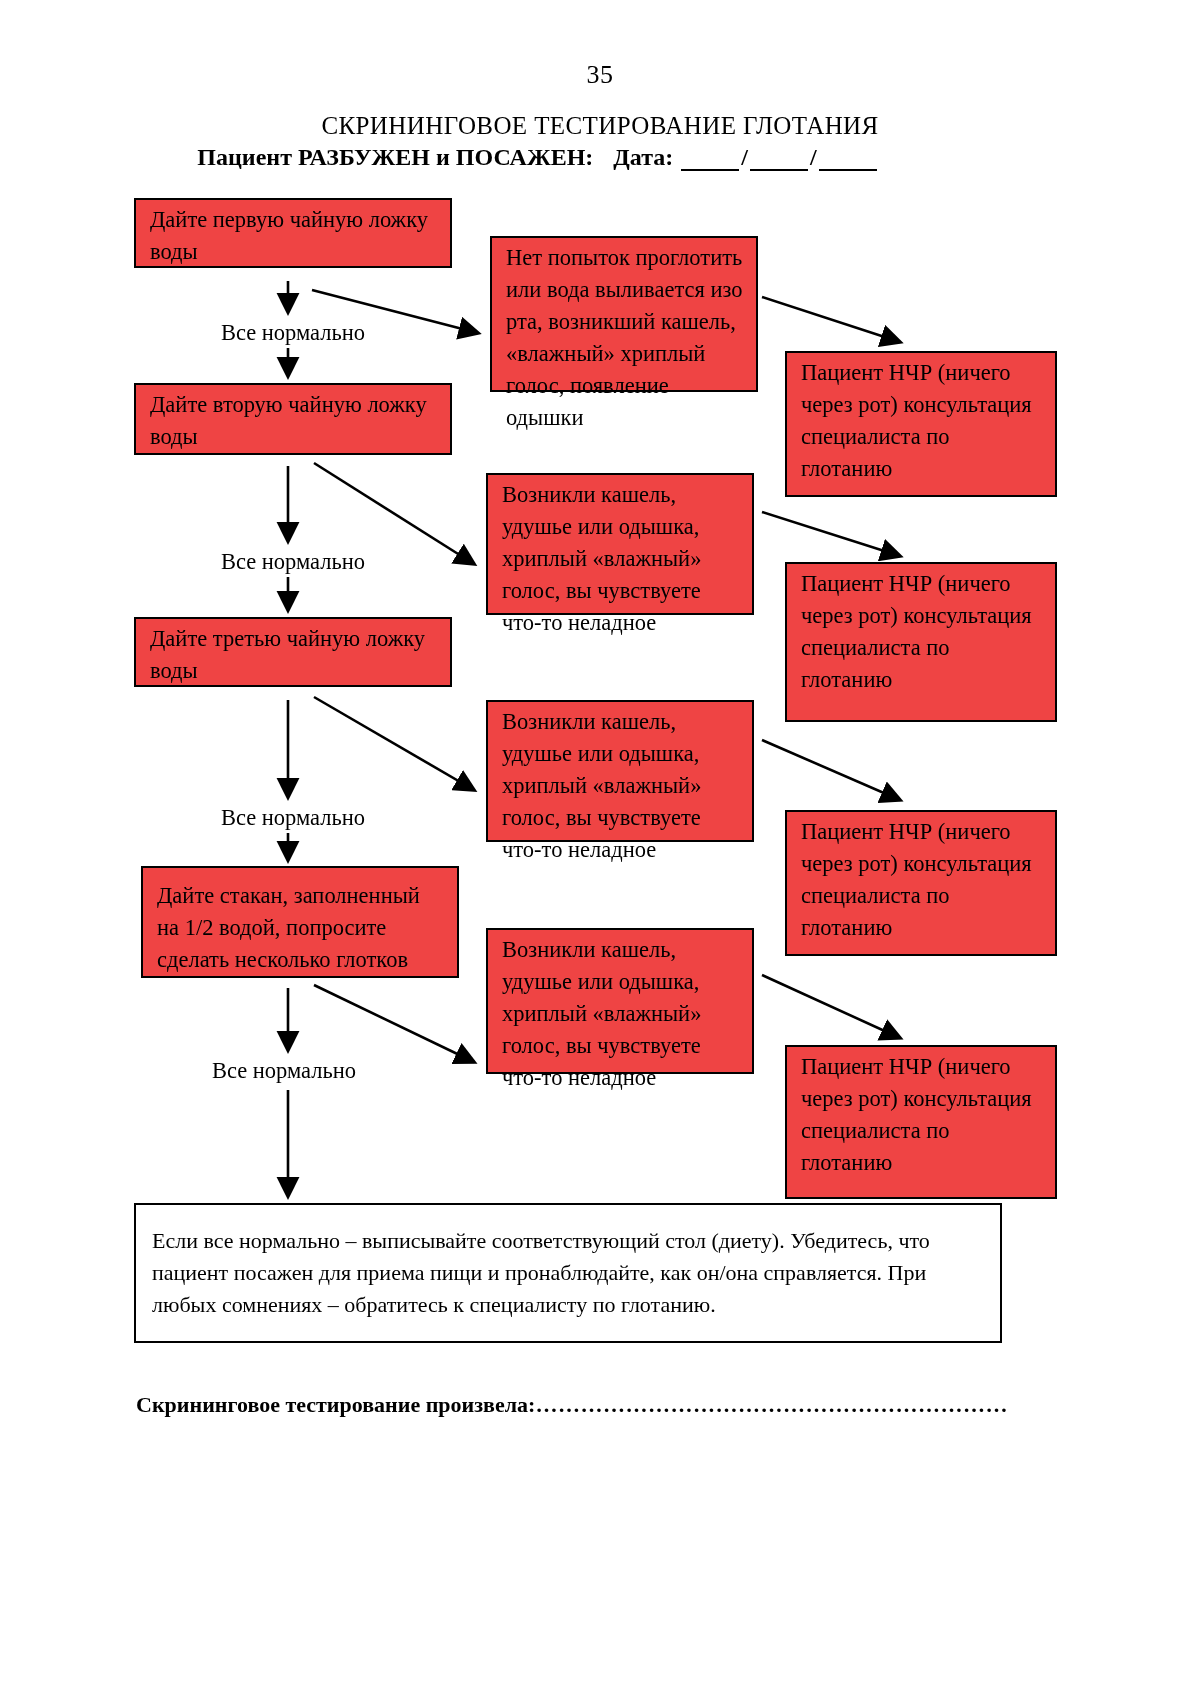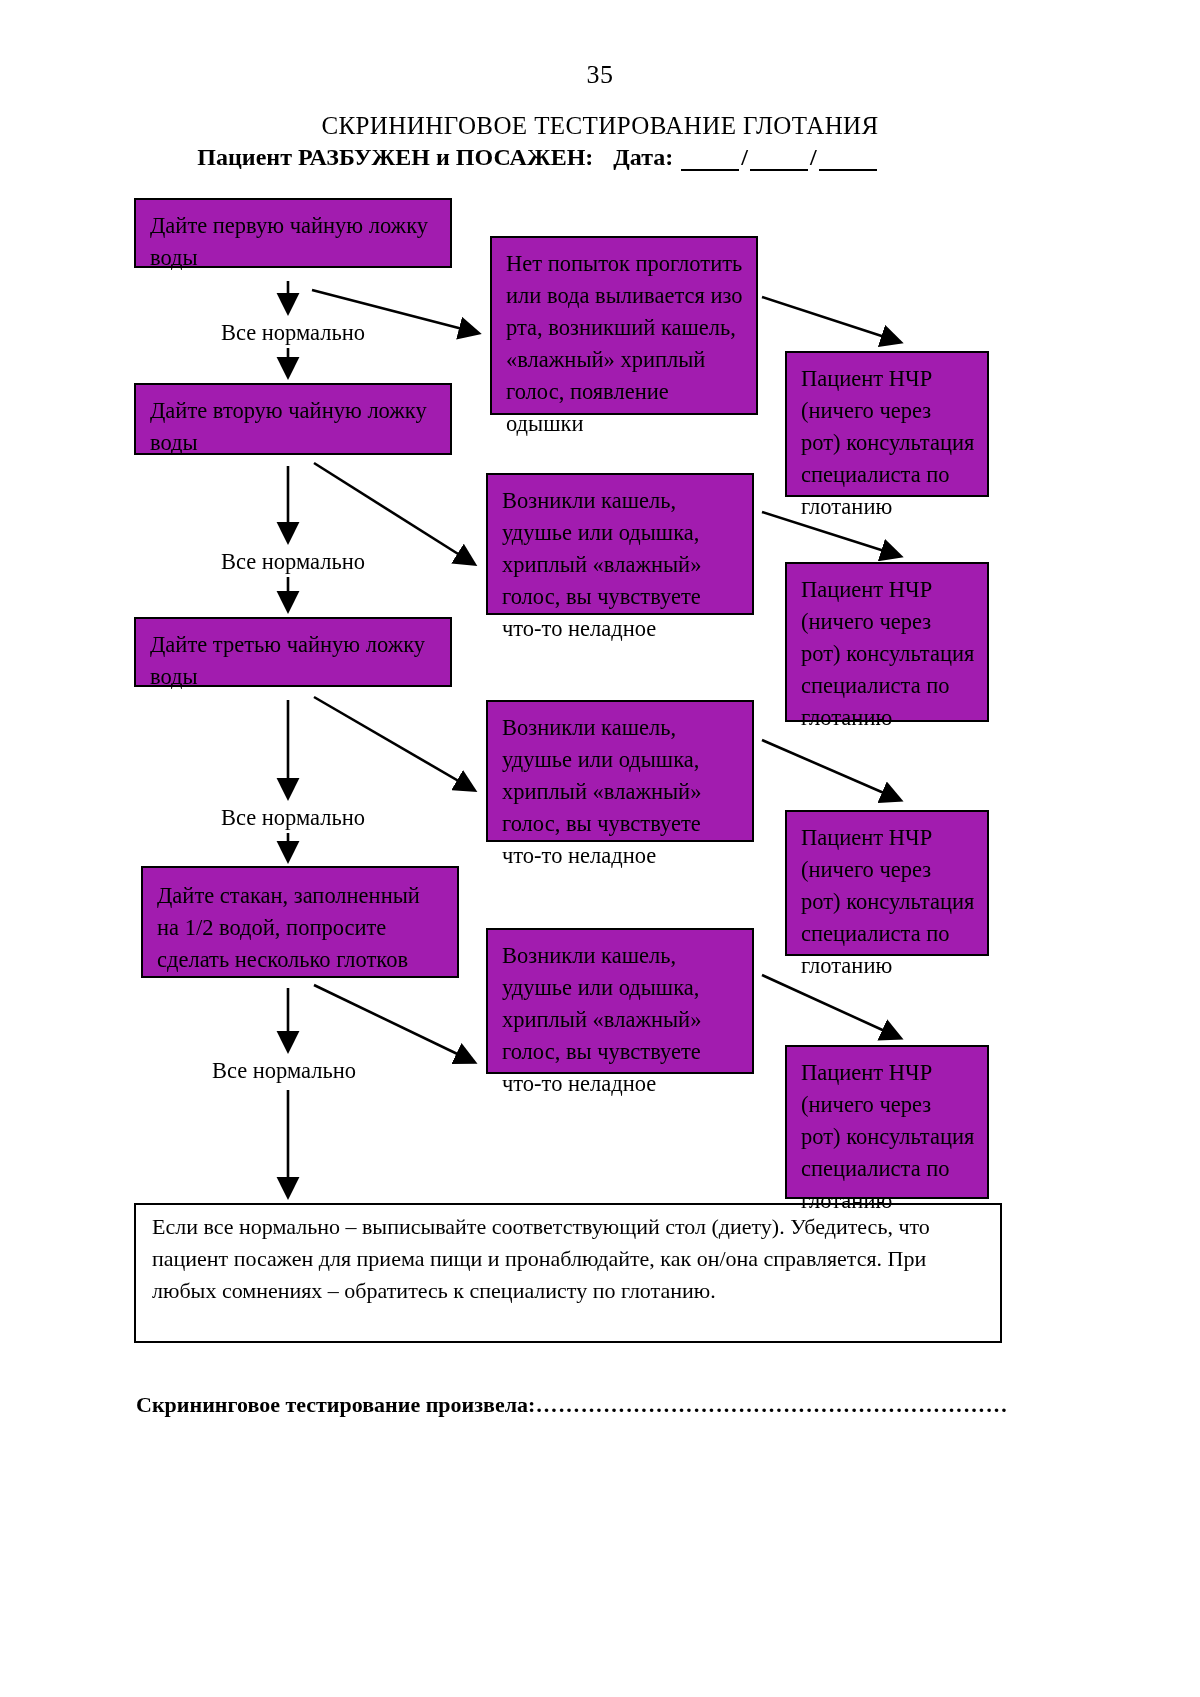--- a/index.html
+++ b/index.html
@@ -59,36 +59,36 @@
     vertical-align: bottom;
     margin: 0 2px;
     height: 20px;
   }
   .slash { font-weight: bold; }
 
   
   .fc-box {
     position: absolute;
     border: 2px solid #000000;
-    background: #a21caf;
+    background: #ef4444;
     box-sizing: border-box;
     font-size: 22.5px;
     line-height: 1.42;
-    padding: 10px 12px 8px 14px;
+    padding: 4px 12px 8px 14px;
   }
   .fc-box.col-left   { width: 318px; }
   .fc-box.col-mid    { width: 268px; }
-  .fc-box.col-right  { width: 204px; }
+  .fc-box.col-right  { width: 272px; }
 
   .step1 { left: 134px; top: 198px;  height: 70px; }
   .step2 { left: 134px; top: 383px;  height: 72px; }
   .step3 { left: 134px; top: 617px;  height: 70px; }
   .step4 { left: 134px; top: 866px;  height: 112px; padding-top: 12px; margin-left: 7px; }
 
-  .sym1 { left: 490px; top: 236px; height: 179px; }
+  .sym1 { left: 490px; top: 236px; height: 156px; }
   .sym2 { left: 486px; top: 473px; height: 142px; }
   .sym3 { left: 486px; top: 700px; height: 142px; }
   .sym4 { left: 486px; top: 928px; height: 146px; }
 
   .npo1 { left: 785px; top: 351px;  height: 146px; }
   .npo2 { left: 785px; top: 562px;  height: 160px; }
   .npo3 { left: 785px; top: 810px;  height: 146px; }
   .npo4 { left: 785px; top: 1045px; height: 154px; }
 
   
@@ -114,21 +114,21 @@
 
   
   .summary-box {
     position: absolute;
     left: 134px;
     top: 1203px;
     width: 868px;
     height: 140px;
     border: 2px solid #000000;
     box-sizing: border-box;
-    padding: 6px 16px 10px 16px;
+    padding: 20px 16px 10px 16px;
     font-size: 22px;
     line-height: 1.45;
   }
   .summary-text { margin: 0; }
   .summary-repeat {
     margin: 18px 0 0 0;
     text-align: center;
     font-size: 22px;
     letter-spacing: 0.3px;
   }

